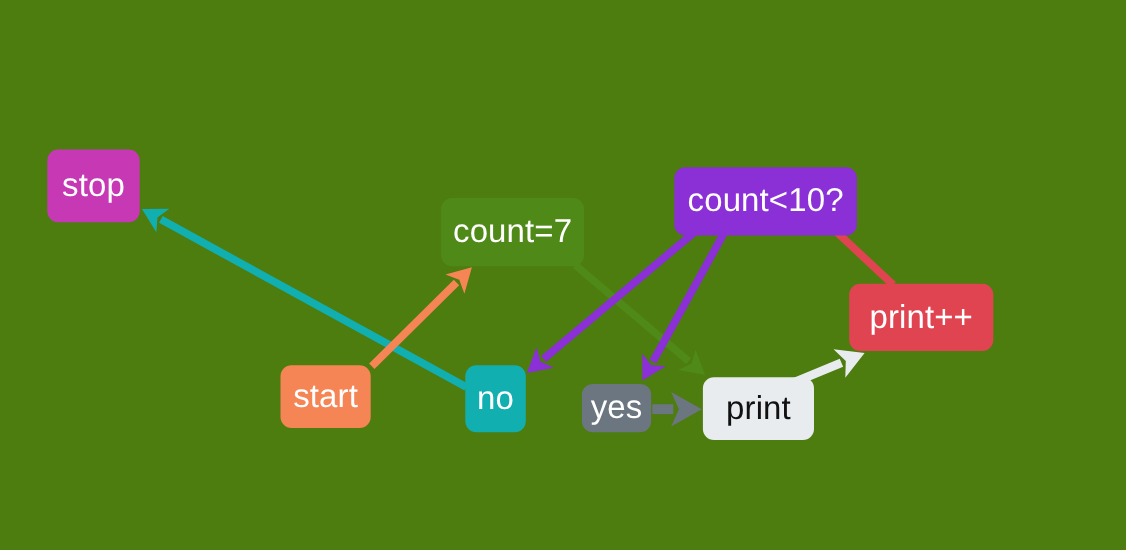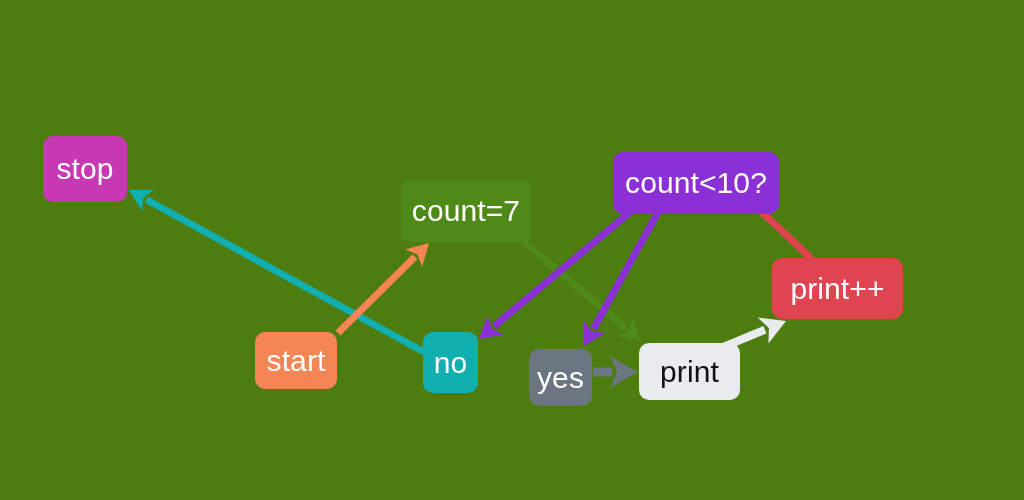--- a/index.html
+++ b/index.html
@@ -87,19 +87,19 @@
     </div>
     <div class="node" style="left: 772px; top: 258px; width: 131px; height: 61px; background: rgb(224, 68, 80);">
       <span class="node-label" style="color: rgb(255, 255, 255);">print++</span>
     </div>
     <div class="node" style="left: 255px; top: 332px; width: 82px; height: 57px; background: rgb(245, 133, 84);">
       <span class="node-label" style="color: rgb(255, 255, 255); text-align: center;">start</span>
     </div>
     <div class="node" style="left: 423px; top: 332px; width: 55px; height: 61px; background: rgb(17, 175, 176);">
       <span class="node-label" style="color: rgb(255, 255, 255); text-align: right;">no</span>
     </div>
-    <div class="node" style="left: 529px; top: 349px; width: 63px; height: 57px; background: rgb(108, 118, 128);">
+    <div class="node" style="left: 529px; top: 349px; width: 63px; height: 44px; background: rgb(108, 118, 128);">
       <span class="node-label" style="color: rgb(255, 255, 255);">yes</span>
     </div>
     <div class="node" style="left: 639px; top: 343px; width: 101px; height: 57px; background: rgb(233, 236, 239);">
       <span class="node-label" style="color: rgb(17, 17, 17);">print</span>
     </div>
   </div>
 
 </body></html>

